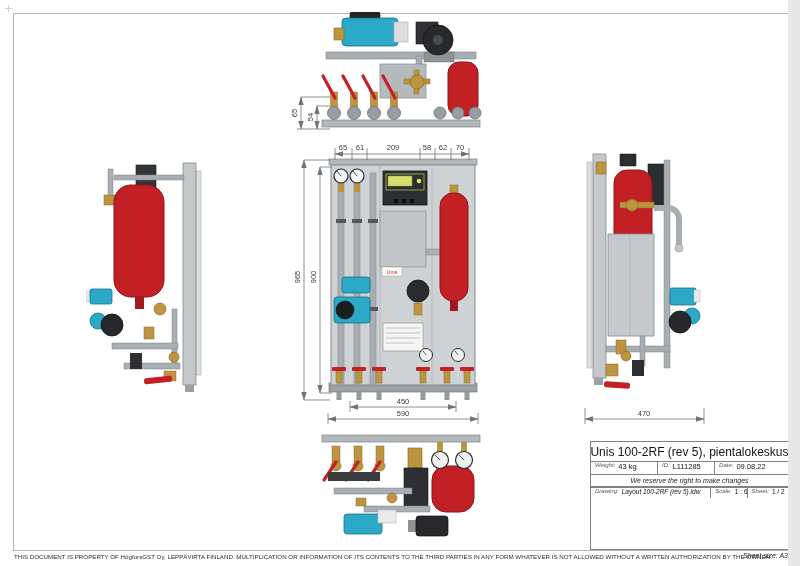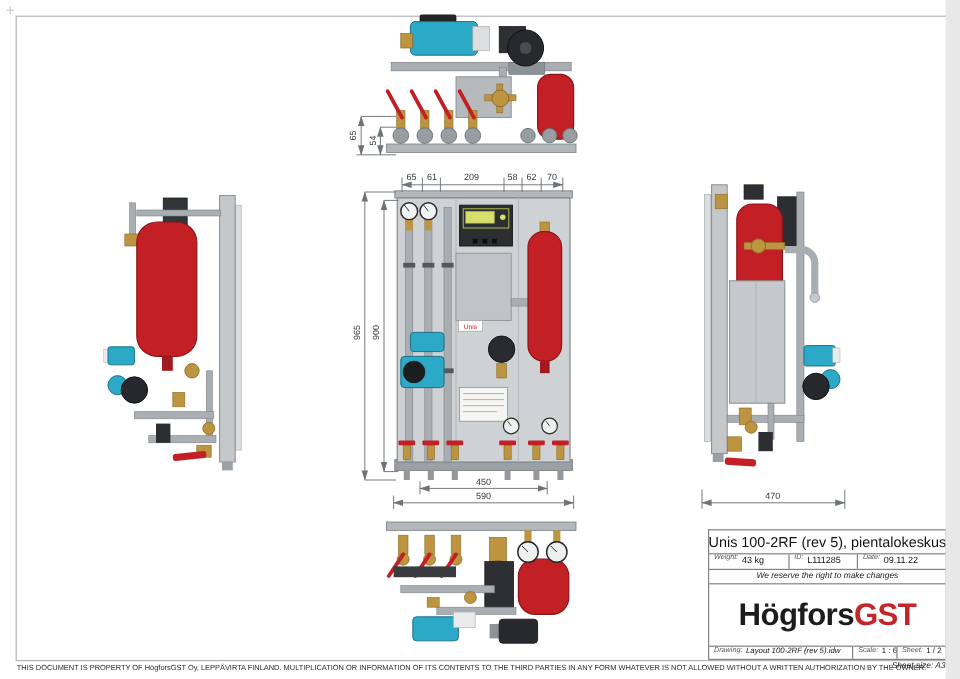--- a/index.html
+++ b/index.html
@@ -362,28 +362,24 @@
       <div class="tb-cell b" style="width:34%;">
         <span class="tb-lab">Weight:</span>
         <span class="tb-val">43 kg</span>
       </div>
       <div class="tb-cell b" style="width:29%;">
         <span class="tb-lab">ID:</span>
         <span class="tb-val">L111285</span>
       </div>
       <div class="tb-cell" style="width:37%;">
         <span class="tb-lab">Date:</span>
-        <span class="tb-val">09.11.22</span>
+        <span class="tb-val">09.08.22</span>
       </div>
     </div>
     <div class="tb-notice">We reserve the right to make changes</div>
-    <div class="tb-logo">
-      <span class="logo-black">Högfors</span>
-        <span class="logo-red">GST</span>
-    </div>
     <div class="tb-bottom">
       <div class="tb-cell b" style="width:61%;">
         <span class="tb-lab">Drawing:</span>
         <span class="tb-val" style="font-style:italic;">Layout 100-2RF (rev 5).idw</span>
       </div>
       <div class="tb-cell b" style="width:18.5%;">
         <span class="tb-lab">Scale:</span>
         <span class="tb-val">1 : 6</span>
       </div>
       <div class="tb-cell" style="width:20.5%;">

